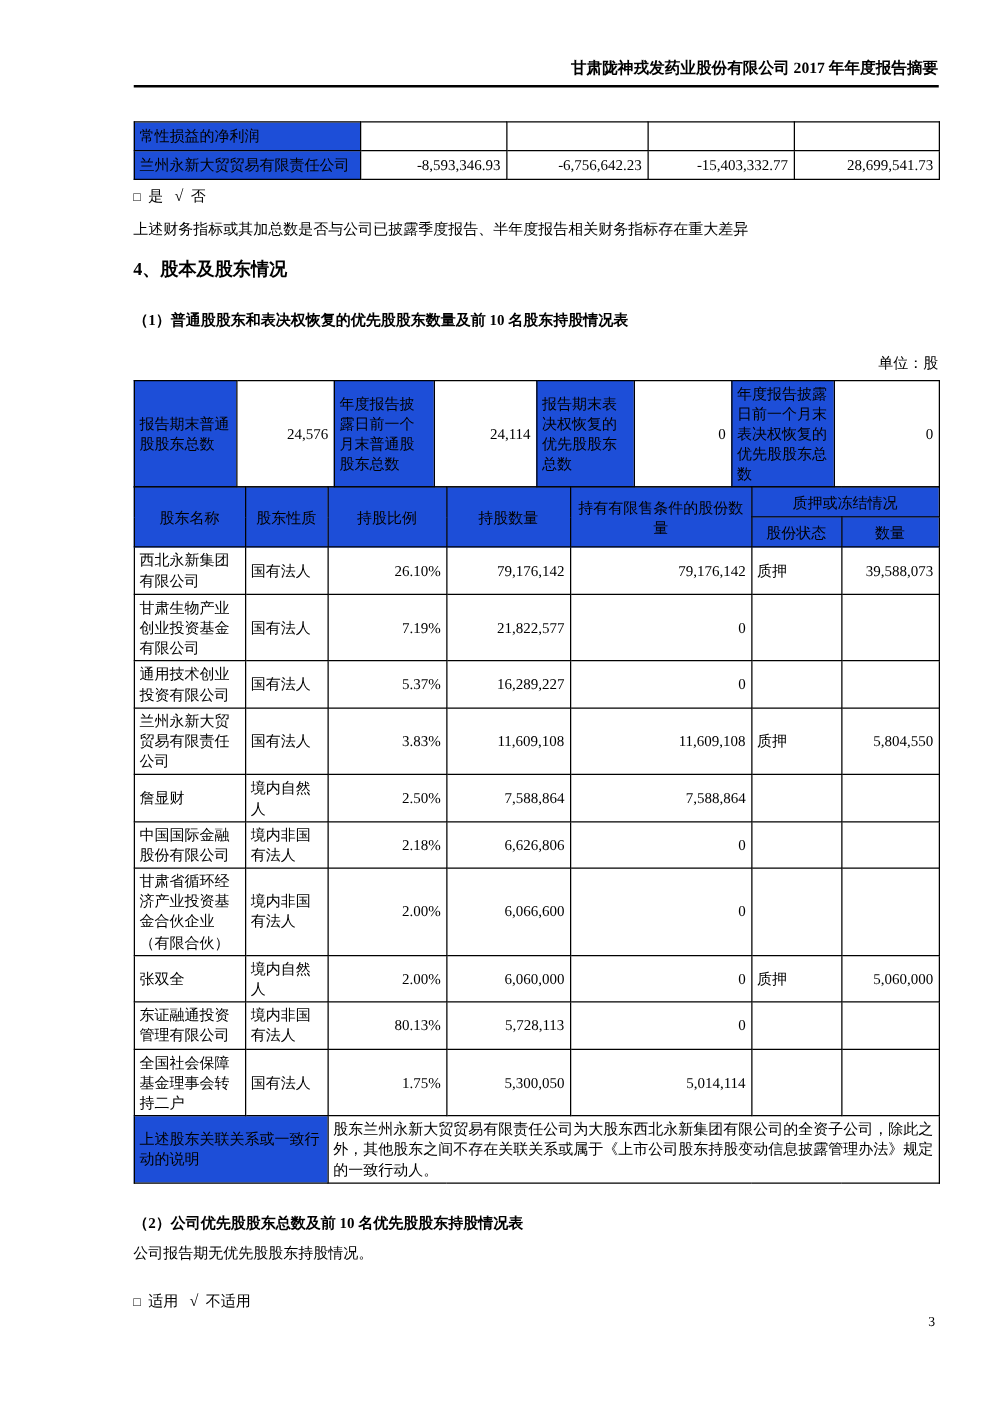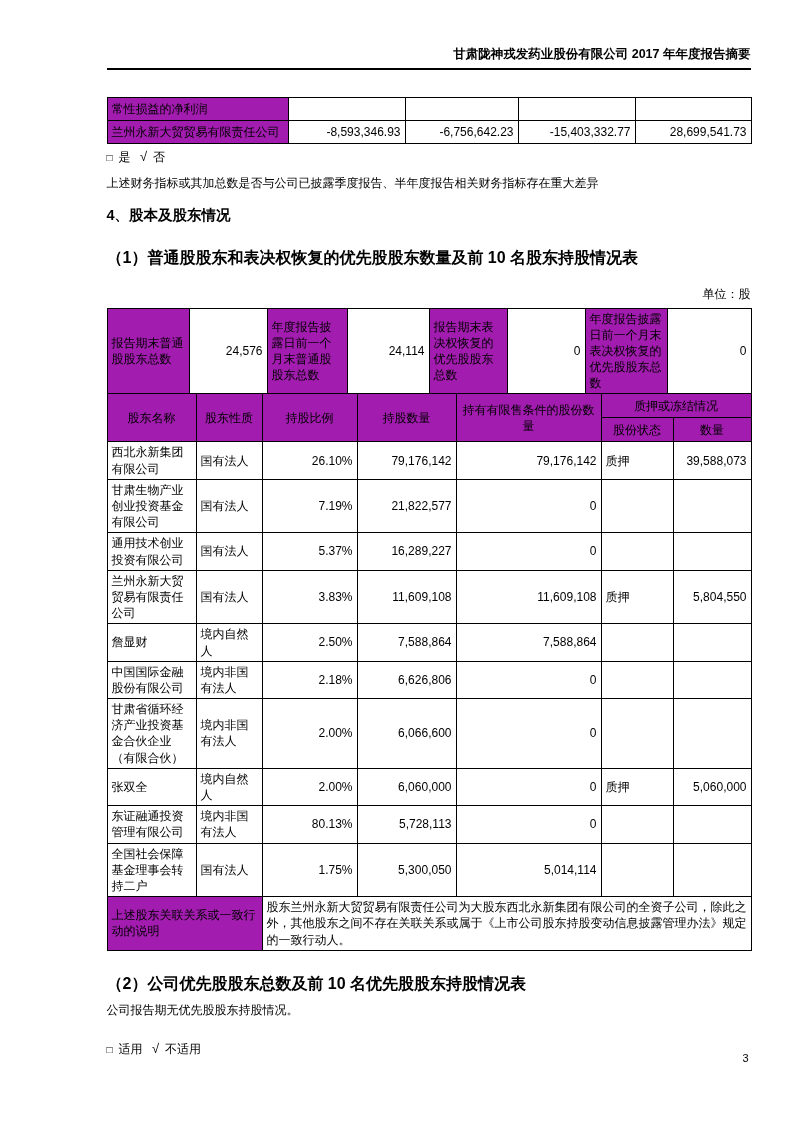--- a/index.html
+++ b/index.html
@@ -3,21 +3,21 @@
 <meta charset="utf-8">
 <style>
   * { margin: 0; padding: 0; box-sizing: border-box; }
   html, body { background: #ffffff; }
   .page {
     position: relative;
     width: 724px;
     height: 1122px;
     margin: 0 auto;
     background: #ffffff;
-    font-family: Liberation Sans, sans-serif;
+    font-family: Liberation Serif, serif;
     color: #000000;
     overflow: hidden;
   }
   .content {
     margin-left: 72px;
     width: 644px;
     padding-top: 46px;
   }
   .doc-header {
     text-align: right;
@@ -36,42 +36,42 @@
     width: 644px;
     font-size: 12px;
     line-height: 1.35;
   }
   table.tbl td {
     border: 1px solid #000000;
     padding: 2px 4px;
     vertical-align: middle;
     word-break: break-all;
   }
-  td.lbl { background: #a21caf; text-align: left; }
+  td.lbl { background: #1d4ed8; text-align: left; }
   td.num { text-align: right; padding-right: 3px; }
   td.ctr { text-align: center; }
   .top-tbl { margin-top: 27px; }
   .top-tbl td { height: 23px; }
   .para {
     font-size: 12px;
     line-height: 1.5;
     margin-top: 7px;
   }
   .checks { margin-top: 3px; }
   .checks span { margin-right: 6px; }
   .box-glyph { font-size: 10px; }
   .check-glyph { font-size: 13px; }
   h2.sec {
     margin-top: 14px;
     font-size: 14.5px;
     font-weight: bold;
   }
   h3.subsec {
     margin-top: 23px;
-    font-size: 16px;
+    font-size: 12px;
     font-weight: bold;
   }
   .unit {
     margin-top: 17px;
     margin-bottom: 5px;
     text-align: right;
     font-size: 12px;
   }
   .sum-tbl td { }
   .banner-tbl, .main-tbl { margin-top: -1px; }

